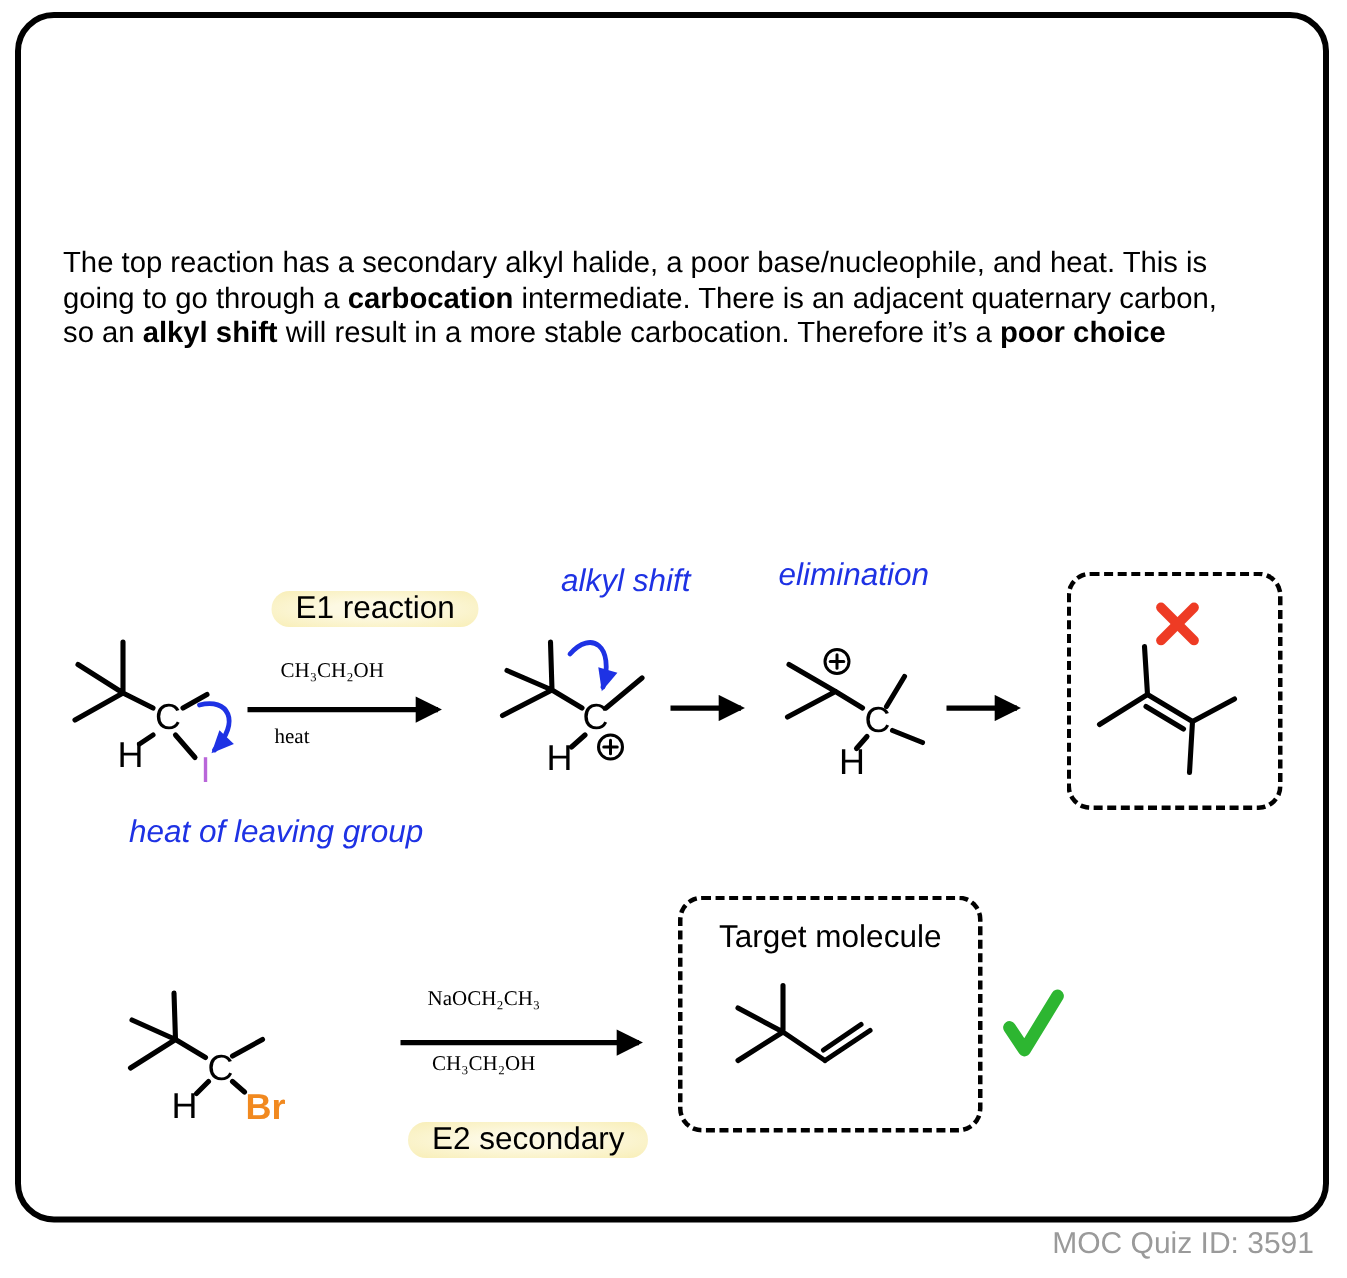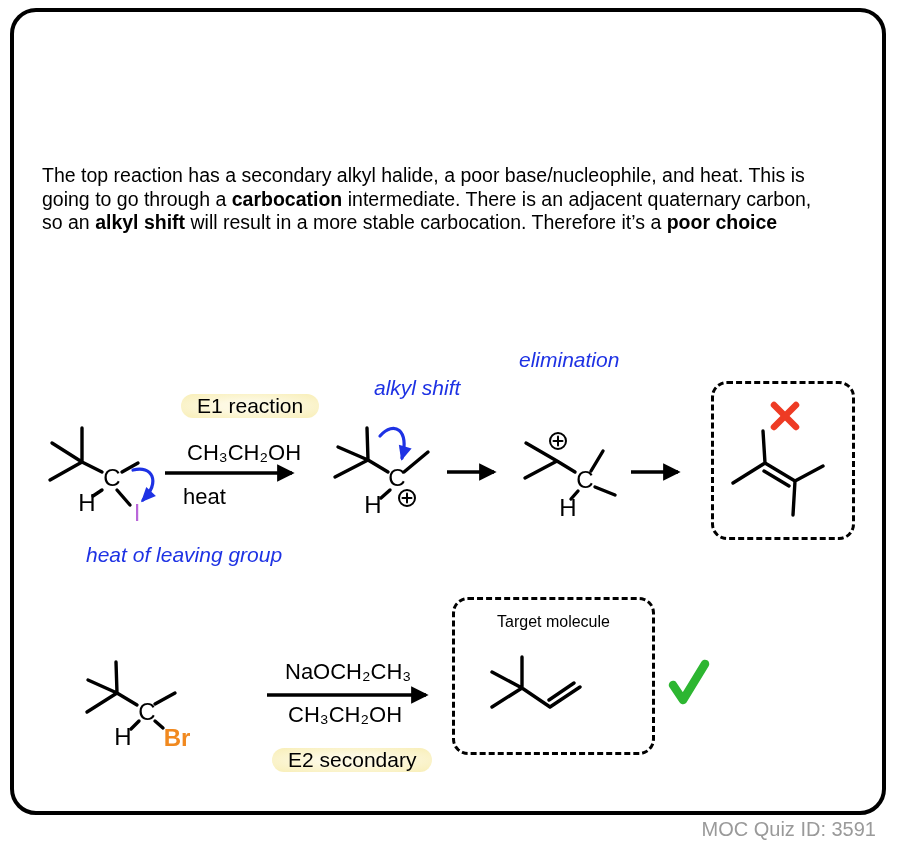--- a/index.html
+++ b/index.html
@@ -7,32 +7,32 @@
          font-family:"Liberation Sans","DejaVu Sans",sans-serif;color:#000;}
   .card{position:absolute;left:10px;top:8px;width:868px;height:799px;
         border:4px solid #000;border-radius:26px;background:#fff;}
   .para{position:absolute;font-size:19.5px;line-height:23.5px;margin:0;color:#000;}
   .p1{left:42px;top:164px;width:790px;}
   .p2{left:46px;top:282px;width:800px;}
   .b{font-weight:bold;}
   .blue-label{position:absolute;color:var(--accent-blue);font-style:italic;font-size:21px;white-space:nowrap;}
   .pill{position:absolute;background:radial-gradient(ellipse at center,#fdf9e3 30%,var(--pill-yellow) 100%);
         border-radius:19px;font-size:21px;padding:0 16px;white-space:nowrap;}
-  .formula{position:absolute;font-size:22px;white-space:nowrap;}
+  .formula{position:absolute;font-size:14px;white-space:nowrap;font-family:Liberation Serif, serif;}
   .mol,.rxn,.mark{position:absolute;overflow:visible;}
   .bond{stroke:var(--ink);stroke-width:3.4;stroke-linecap:round;fill:none;}
   .aline{stroke:var(--ink);stroke-width:3.5;fill:none;}
   .curve{stroke:var(--accent-blue);stroke-width:3.2;fill:none;stroke-linecap:round;}
   .atom{font-family:"Liberation Sans","DejaVu Sans",sans-serif;font-size:24px;fill:#000;text-anchor:middle;}
   .atom-i{fill:var(--iodine-purple);}
   .atom-br{fill:var(--bromine-orange);font-weight:bold;}
   .chg-c{stroke:#000;stroke-width:2;fill:none;}
   .chg-l{stroke:#000;stroke-width:2;stroke-linecap:round;}
   .dashed-box{position:absolute;border:3.5px dashed #000;border-radius:16px;background:transparent;}
-  .box-label{text-align:center;font-size:16px;margin-top:13px;}
+  .box-label{text-align:center;font-size:21px;margin-top:13px;}
   .xline{stroke:var(--x-red);stroke-width:6.5;stroke-linecap:round;}
   .checkline{stroke:var(--check-green);stroke-width:8.5;fill:none;stroke-linecap:round;stroke-linejoin:round;}
   .footer-left{position:absolute;left:24px;top:818px;color:var(--footer-gray);font-style:italic;font-size:20px;}
   .footer-right{position:absolute;right:22px;top:818px;color:var(--footer-gray);font-size:20px;}
 </style>
 </head>
 <body>
 
 <div class="stage">
 
@@ -45,21 +45,21 @@
         <path d="M0,0.5 L10,5 L0,9.5 z" fill="#1e32e4"></path>
       </marker>
     </defs>
   </svg>
 
   <div class="card"></div>
 
   <p class="para p1"><span>The top reaction has a secondary alkyl halide, a poor base/nucleophile, and heat. This is going to go through a </span><span class="b">carbocation</span><span> intermediate. There is an adjacent quaternary carbon, so an </span><span class="b">alkyl shift</span><span> will result in a more stable carbocation. Therefore it’s a </span><span class="b">poor choice</span></p>
 
   <span class="blue-label" style="left:374px;top:376px">alkyl shift</span>
-  <span class="blue-label" style="left:519px;top:348px">elimination</span>
+  <span class="blue-label" style="left:519px;top:372px">elimination</span>
   <span class="pill" style="left:181px;top:394px">E1 reaction</span>
   <span class="formula" style="left:187px;top:440px">CH₃CH₂OH</span>
   <span class="formula" style="left:183px;top:484px">heat</span>
 
   <svg class="rxn" style="left:164px;top:464px" width="150" height="18">
     <line class="aline" x1="1" y1="9" x2="128" y2="9" marker-end="url(#arrow-black)"></line>
   </svg>
 
   <svg class="mol" style="left:40px;top:415px" width="150" height="150" viewBox="0 0 150 150">
     <path class="bond" d="M42,47 L42,13 M42,47 L12,28 M42,47 L10,65 M42,47 L62,57 M82,57 L98,48 M62,75 L53,81 M77,75 L90,90"></path>

